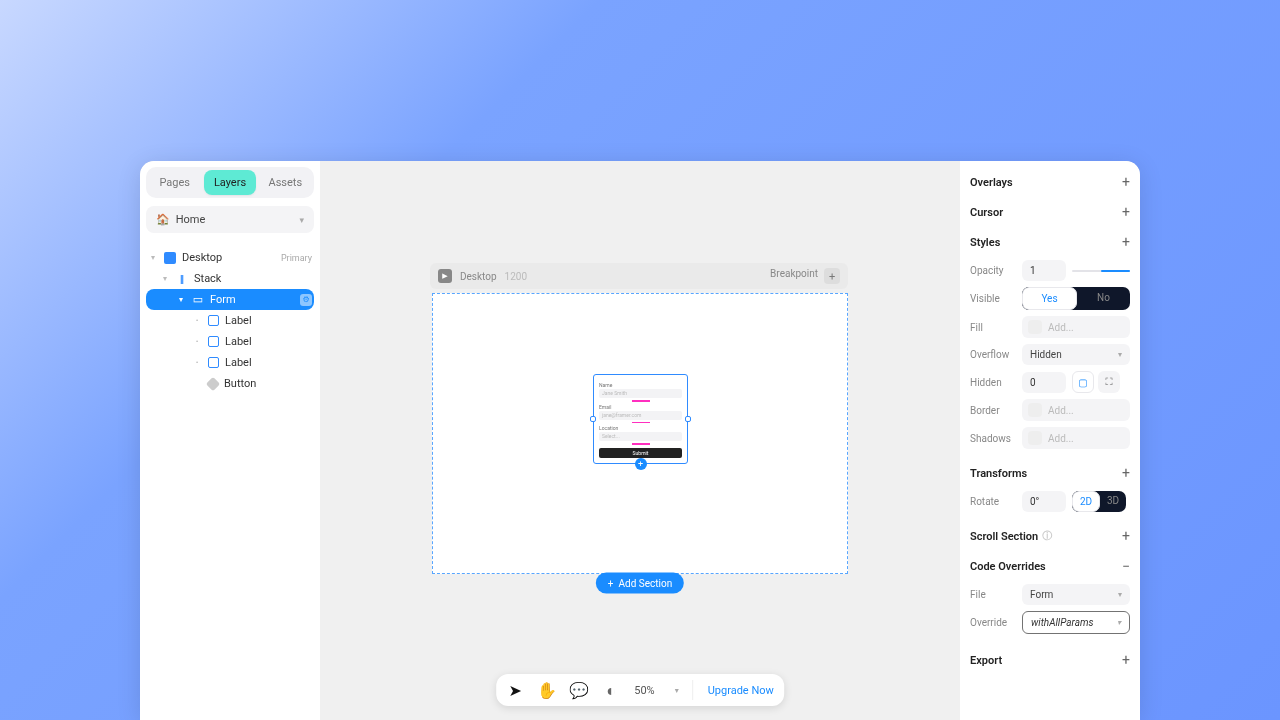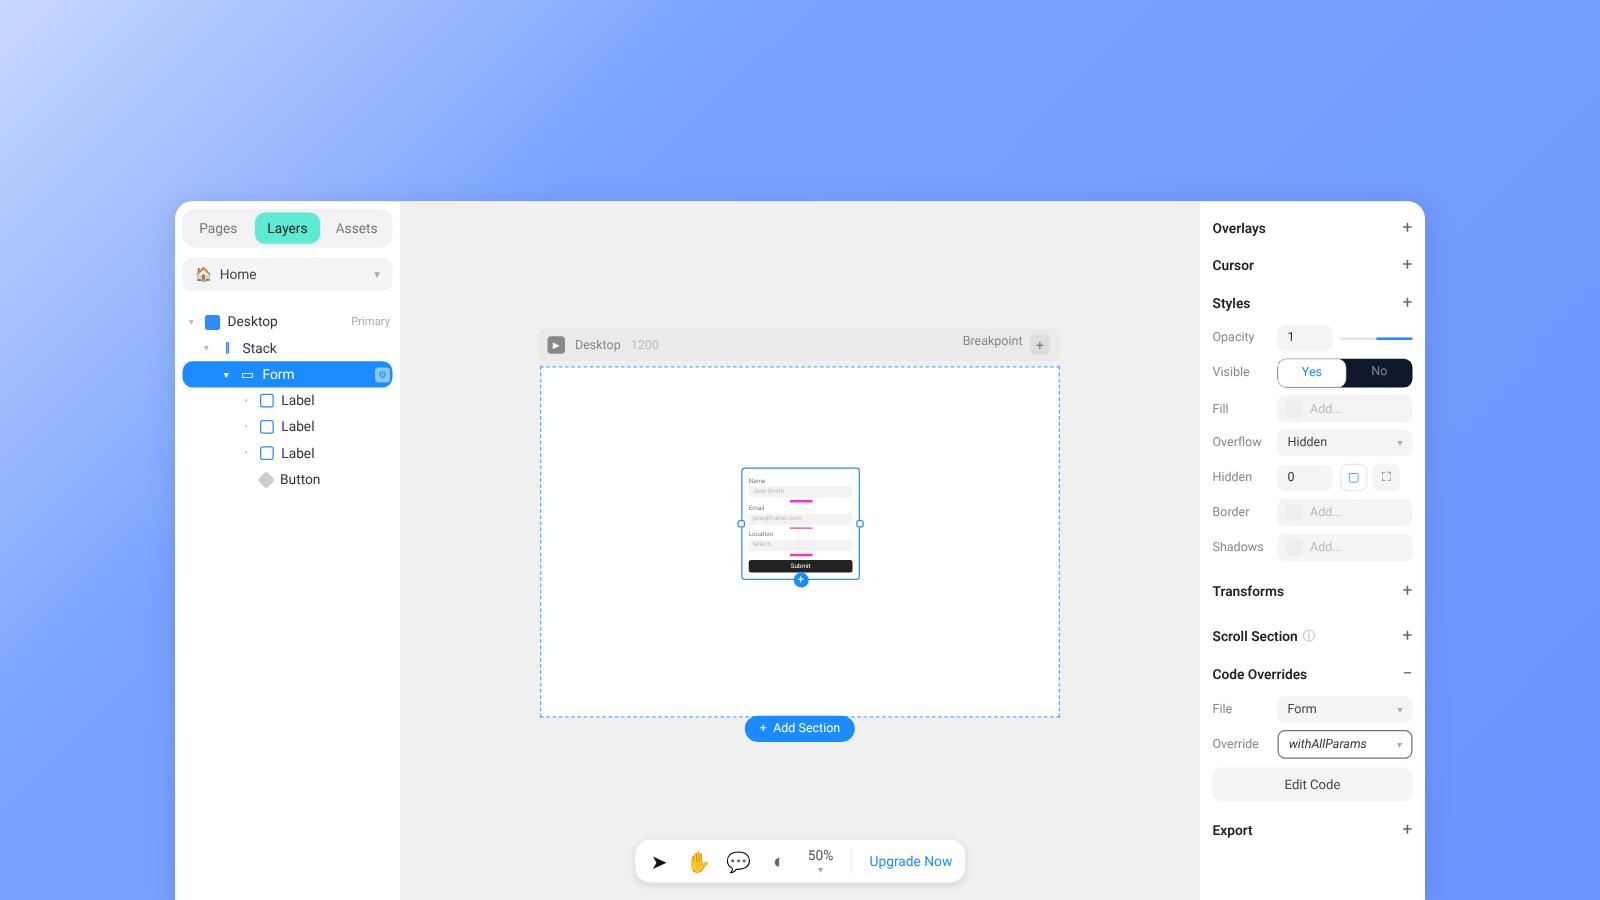--- a/index.html
+++ b/index.html
@@ -38,21 +38,21 @@
 .form-card .pink-line { width: 18px; height: 1.5px; background: #ff2fbf; margin: 2px auto; }
 .form-card .submit { background: #222; color: #fff; text-align: center; border-radius: 2px; height: 10px; line-height: 10px; margin-top: 3px; font-size: 5px; }
 .sel-handle { position: absolute; width: 6px; height: 6px; border: 1px solid #2f8bff; background: #fff; border-radius: 2px; }
 .sel-handle.l { left: -4px; top: 50%; transform: translateY(-50%); }
 .sel-handle.r { right: -4px; top: 50%; transform: translateY(-50%); }
 .plus-handle { position: absolute; left: 50%; bottom: -7px; transform: translateX(-50%); width: 12px; height: 12px; background: #1a8cff; border-radius: 50%; color: #fff; font-size: 9px; display:flex; align-items:center; justify-content:center; cursor:pointer; }
 .add-section { position: absolute; left: 50%; bottom: -10px; transform: translate(-50%, 50%); background: #1a8cff; color: #fff; border-radius: 14px; padding: 5px 12px; font-size: 10px; display: flex; align-items: center; gap: 5px; cursor: pointer; }
 .toolbar-bottom { position: absolute; left: 50%; bottom: 14px; transform: translateX(-50%); background: #fff; border-radius: 12px; padding: 6px 10px; display: flex; align-items: center; gap: 14px; box-shadow: 0 2px 8px rgba(0,0,0,0.12); }
 .toolbar-bottom .tool-ic { width: 18px; height: 18px; display:flex; align-items:center; justify-content:center; color:#666; cursor:pointer; }
 .toolbar-bottom .tool-ic.active { color:#111; }
-.toolbar-bottom .zoom { font-size: 11px; color: #555; display:flex; align-items:center; gap:0; cursor:pointer;flex-direction:column; }
+.toolbar-bottom .zoom { font-size: 11px; color: #555; display:flex; align-items:center; gap:20px; cursor:pointer; }
 .toolbar-bottom .divider { width:1px; height:20px; background:#eee; }
 .toolbar-bottom .upgrade { color: #1a8cff; font-size: 11px; cursor:pointer; }
 .sidebar-right { width: 180px; background: #fff; border-top-right-radius: 14px; display: flex; flex-direction: column; padding: 6px 10px 10px 10px; overflow-y: auto; font-size: 10.5px; color: #222; }
 .section-hdr { display: flex; align-items: center; justify-content: space-between; padding: 7px 0; font-weight: 600; font-size: 11px; }
 .section-hdr .act { color: #666; cursor: pointer; font-size: 14px; font-weight:400; }
 .prop-row { display: flex; align-items: center; gap: 6px; padding: 3px 0; font-size: 10px; color: #666; }
 .prop-row .plabel { width: 46px; color: #888; }
 .num-input { background: #f4f4f6; border: none; border-radius: 6px; padding: 5px 8px; width: 44px; font-size: 10px; color: #333; }
 .slider-line { flex:1; height:2px; background:#e3e3e8; position:relative; border-radius:2px; }
 .slider-line::after { content:''; position:absolute; right:0; width:50%; height:2px; background:#1a8cff; border-radius:2px; }
@@ -232,20 +232,28 @@
       <div class="add-box">
         <span class="swatch"></span>
         <span>Add...</span>
       </div>
     </div>
 
     <div class="section-hdr" style="margin-top:6px">
       <span>Transforms</span>
       <span class="act">+</span>
     </div>
+    <div class="prop-row">
+      <span class="plabel">Rotate</span>
+      <input class="num-input" value="0°" style="">
+      <div class="seg small" style="flex:0 0 54px">
+        <div class="seg-opt on">2D</div>
+        <div class="seg-opt">3D</div>
+      </div>
+    </div>
 
     <div class="section-hdr" style="margin-top:6px">
       <span>Scroll Section</span>
       <span style="color:#ccc; font-size:10px; margin-right:auto; margin-left:4px">ⓘ</span>
       <span class="act">+</span>
     </div>
 
     <div class="section-hdr">
       <span>Code Overrides</span>
       <span class="act">−</span>
@@ -257,20 +265,19 @@
         <span class="chev-sm">▾</span>
       </div>
     </div>
     <div class="prop-row">
       <span class="plabel">Override</span>
       <div class="select-box outlined">
         <span>withAllParams</span>
         <span class="chev-sm">▾</span>
       </div>
     </div>
-    <div class="full-btn">Edit Code</div>
 
     <div class="section-hdr" style="margin-top:8px">
       <span>Export</span>
       <span class="act">+</span>
     </div>
   </div>
 </div>
 
 </body></html>

